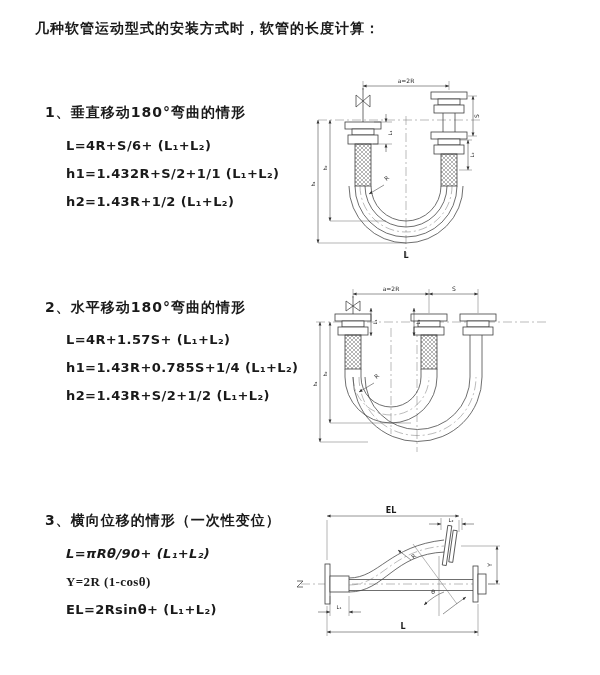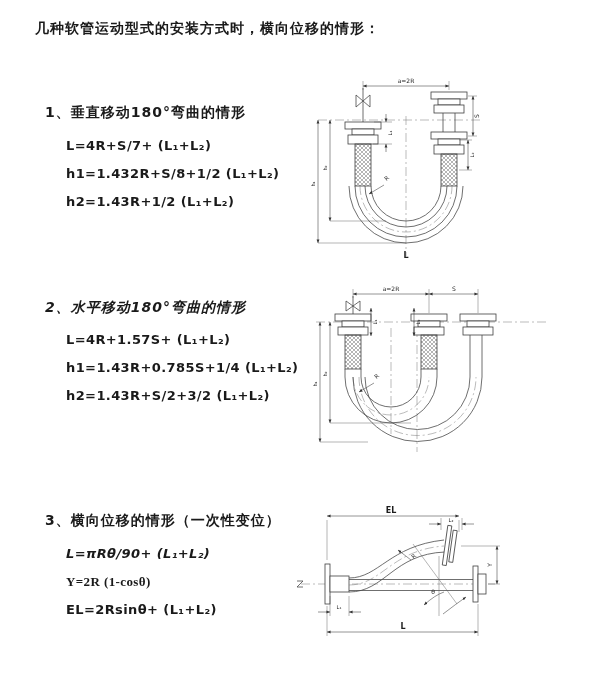--- a/index.html
+++ b/index.html
@@ -24,31 +24,31 @@
   svg .part{stroke:#3f3f3f;stroke-width:.8;fill:#ffffff;}
   svg .braidfill{stroke:#3f3f3f;stroke-width:.8;}
   svg text{fill:#1d1d1d;font-family:"DejaVu Sans","Liberation Sans",sans-serif;}
   .lbl{font-size:6px;}
   .lbl-sm{font-size:5px;}
   .lbl-lg{font-size:8px;font-weight:bold;}
 </style>
 </head>
 <body>
 
-<div class="page-title">几种软管运动型式的安装方式时，横向位移的情形：</div>
+<div class="page-title">几种软管运动型式的安装方式时，软管的长度计算：</div>
 
 <div class="section-heading" style="left:45px;top:104px;">1、垂直移动180°弯曲的情形</div>
-<div class="formula" style="top:138px;">L=4R+S/7+ (L₁+L₂)</div>
-<div class="formula" style="top:166px;">h1=1.432R+S/8+1/2 (L₁+L₂)</div>
+<div class="formula" style="top:138px;">L=4R+S/6+ (L₁+L₂)</div>
+<div class="formula" style="top:166px;">h1=1.432R+S/2+1/1 (L₁+L₂)</div>
 <div class="formula" style="top:194px;">h2=1.43R+1/2 (L₁+L₂)</div>
 
-<div class="section-heading" style="left:45px;top:299px;font-style:italic;">2、水平移动180°弯曲的情形</div>
+<div class="section-heading" style="left:45px;top:299px;">2、水平移动180°弯曲的情形</div>
 <div class="formula" style="top:332px;">L=4R+1.57S+ (L₁+L₂)</div>
 <div class="formula" style="top:360px;">h1=1.43R+0.785S+1/4 (L₁+L₂)</div>
-<div class="formula" style="top:388px;">h2=1.43R+S/2+3/2 (L₁+L₂)</div>
+<div class="formula" style="top:388px;">h2=1.43R+S/2+1/2 (L₁+L₂)</div>
 
 <div class="section-heading" style="left:45px;top:512px;">3、横向位移的情形（一次性变位）</div>
 <div class="formula" style="top:546px;font-style:italic;">L=πRθ/90+ (L₁+L₂)</div>
 <div class="formula" style="top:574px;font-family:Liberation Serif, serif;">Y=2R (1-cosθ)</div>
 <div class="formula" style="top:602px;">EL=2Rsinθ+ (L₁+L₂)</div>
 
 <svg style="left:306px;top:72px;" width="284" height="190" viewBox="0 0 284 190">
   <defs>
     <marker id="ar1" viewBox="0 0 10 10" refX="10" refY="5" markerWidth="6.5" markerHeight="6.5" orient="auto-start-reverse">
       <path d="M0,1 L10,5 L0,9 z" fill="#333"></path>

